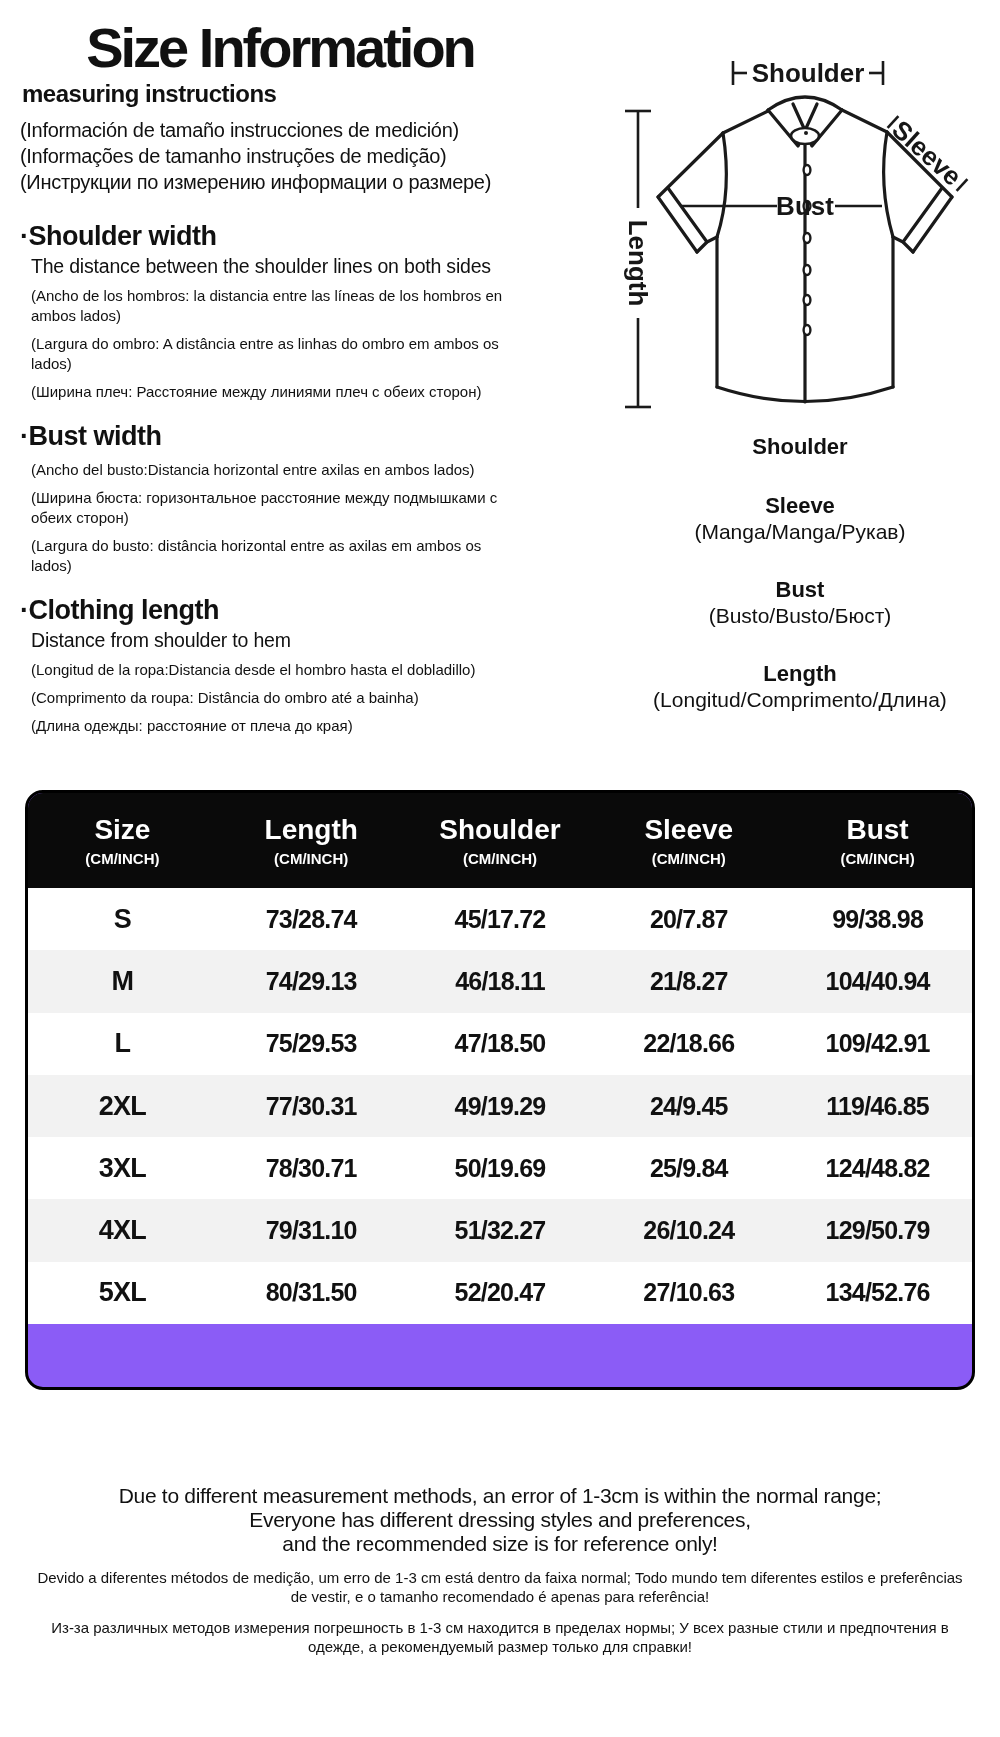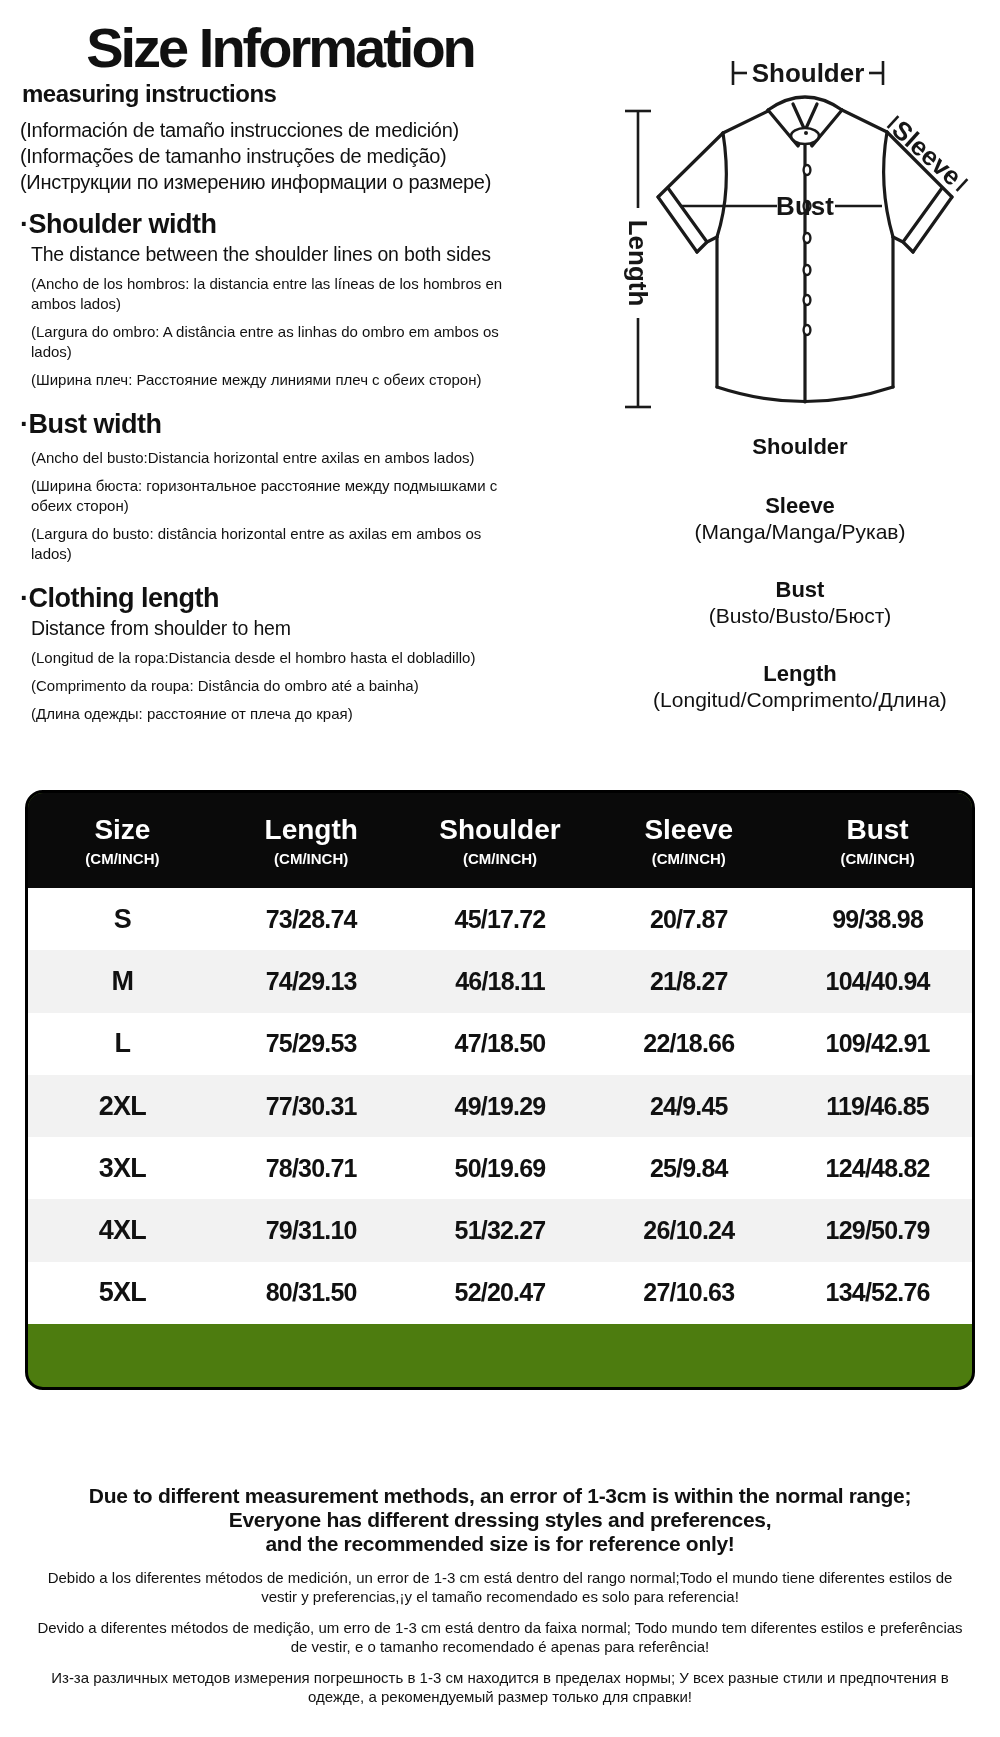--- a/index.html
+++ b/index.html
@@ -8,56 +8,56 @@
     width:1000px; height:1737px; position:relative;
     font-family:"Liberation Sans", sans-serif; color:#111111; overflow:hidden;
   }
 
   
   .left-col { position:absolute; left:20px; top:20px; width:520px; }
   .page-title { font-size:56px; font-weight:800; letter-spacing:-3px; line-height:1.0;text-align:center; }
   .page-subtitle { font-size:24px; font-weight:800; letter-spacing:-0.5px; margin:4px 0 9px 2px; }
   .title-tr { font-size:20px; line-height:26px; letter-spacing:-0.3px; }
 
-  .sections { margin-top:14px; }
+  .sections { margin-top:26px; }
   .sec { margin-bottom:19px; }
   .sec-title { font-size:27px; font-weight:800; letter-spacing:-0.5px; }
   .sec-desc { font-size:19.5px; margin:3px 0 0 11px; letter-spacing:-0.2px; }
   .sec-tr { font-size:15px; line-height:20px; margin:8px 0 0 11px; max-width:486px; }
 
   
   .diagram-svg { position:absolute; left:540px; top:40px; }
   .legend { position:absolute; left:600px; top:434px; width:400px; text-align:center; }
   .legend-group { margin-bottom:33px; }
   .legend-label { font-size:22px; font-weight:700; line-height:26px; }
   .legend-tr { font-size:21px; line-height:25px; }
 
   
   .size-table {
     position:absolute; left:25px; top:790px; width:950px; height:600px;
-    border:3px solid #000; border-radius:18px; overflow:hidden; background:#4d7c0f;
+    border:3px solid #000; border-radius:18px; overflow:hidden; background:#8b5cf6;
   }
   .tbl-head {
     background:#0a0a0a; color:#fff; height:95px;
     display:grid; grid-template-columns:repeat(5,1fr); align-content:center;
     text-align:center;
   }
   .th-label { font-size:28px; font-weight:800; }
   .th-unit  { font-size:15px; font-weight:700; margin-top:4px; }
   .tbl-row {
     height:62.3px; display:grid; grid-template-columns:repeat(5,1fr);
     align-items:center; text-align:center; background:#ffffff;
   }
   .tbl-row:nth-child(odd) { background:#f2f2f2; }
   .cell { font-size:25px; font-weight:800; letter-spacing:-0.8px; }
   .cell-size { font-size:27px; font-weight:800; }
 
   
   .footer { position:absolute; left:0; top:1484px; width:1000px; text-align:center; }
-  .f-bold { font-size:21px; font-weight:700; line-height:24px; letter-spacing:-0.3px; }
+  .f-bold { font-size:21px; font-weight:400; line-height:24px; letter-spacing:-0.3px; }
   .f-tr { font-size:15px; line-height:19px; margin:12px auto 0 auto; max-width:940px; }
   .f-tr:first-of-type { margin-top:30px; }
 
   svg text { font-family:"Liberation Sans", sans-serif; fill:#161616; }
 </style>
 </head>
 <body>
 
 <div class="left-col">
   <div class="page-title">Size Information</div>
@@ -251,16 +251,15 @@
     <div class="cell">52/20.47</div>
     <div class="cell">27/10.63</div>
     <div class="cell">134/52.76</div>
   </div>
 </div>
 
 <div class="footer">
   <div class="f-bold">Due to different measurement methods, an error of 1-3cm is within the normal range;</div>
   <div class="f-bold">Everyone has different dressing styles and preferences,</div>
   <div class="f-bold">and the recommended size is for reference only!</div>
-  <div class="f-tr">Debido a los diferentes métodos de medición, un error de 1-3 cm está dentro del rango normal;Todo el mundo tiene diferentes estilos de vestir y preferencias,¡y el tamaño recomendado es solo para referencia!</div>
   <div class="f-tr">Devido a diferentes métodos de medição, um erro de 1-3 cm está dentro da faixa normal; Todo mundo tem diferentes estilos e preferências de vestir, e o tamanho recomendado é apenas para referência!</div>
   <div class="f-tr">Из-за различных методов измерения погрешность в 1-3 см находится в пределах нормы; У всех разные стили и предпочтения в одежде, а рекомендуемый размер только для справки!</div>
 </div>
 
 </body></html>

